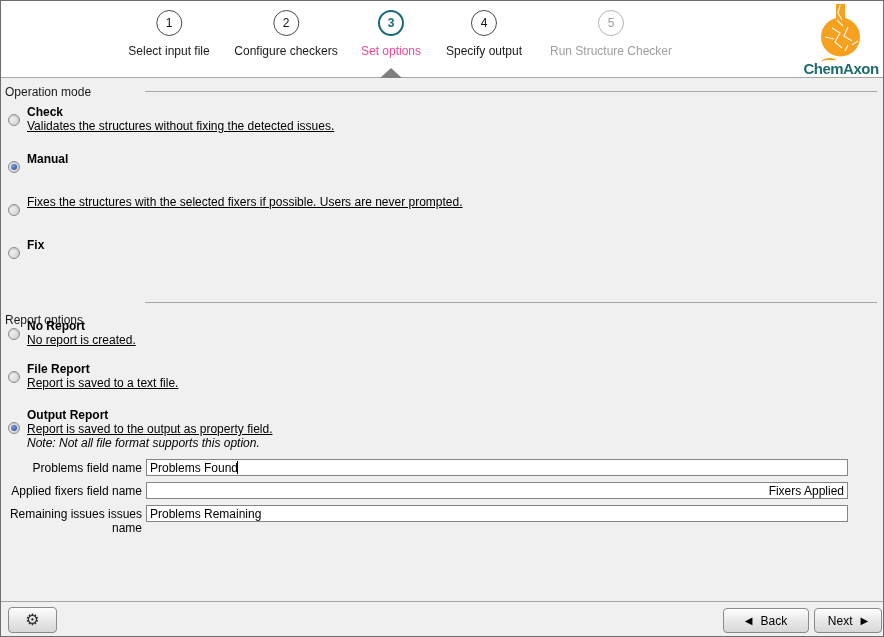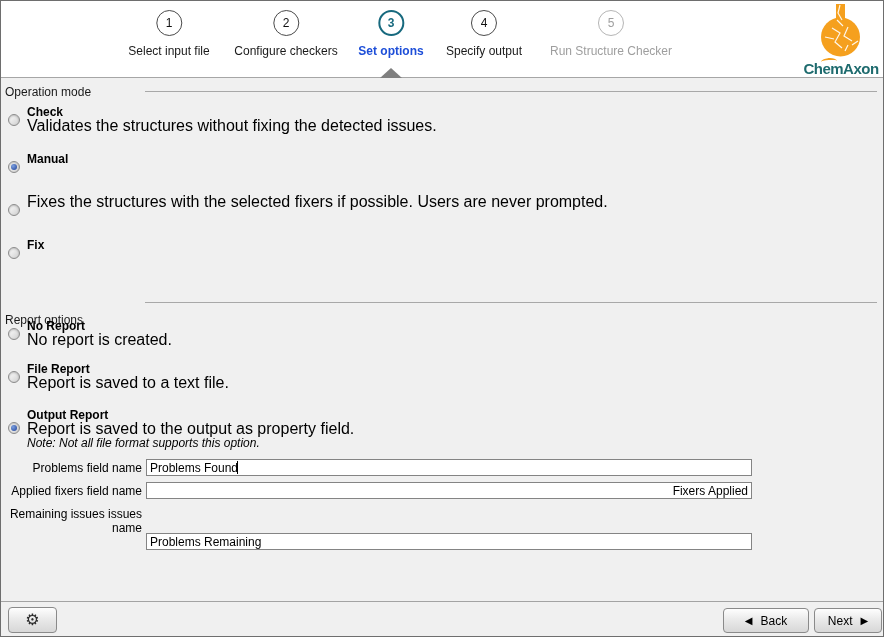--- a/index.html
+++ b/index.html
@@ -15,57 +15,57 @@
     background:#ffffff; border-bottom:1px solid #a6a6a6;
   }
   .step { position:absolute; top:9px; transform:translateX(-50%); text-align:center; cursor:default; }
   .step .circle {
     width:26px; height:26px; border-radius:50%; border:1px solid #4a4a4a;
     display:flex; align-items:center; justify-content:center;
     font-size:12px; color:#111; margin:0 auto; background:#fff;
   }
   .step .label { margin-top:8px; font-size:12px; color:#1a1a1a; white-space:nowrap; }
   .step.active .circle { border:2px solid #17697e; color:#17697e; font-weight:bold; }
-  .step.active .label  { color:#1d4ed8; font-weight:bold; }
+  .step.active .label  { color:#ec4899; font-weight:normal; }
   .step.disabled .circle { border-color:#b5b5b5; color:#9e9e9e; }
   .step.disabled .label  { color:#9e9e9e; }
   #step-pointer {
     position:absolute; left:379px; top:67px; width:0; height:0;
     border-left:11px solid transparent; border-right:11px solid transparent;
     border-bottom:10px solid #7f7f7f;
   }
   
   #logo { position:absolute; top:2px; right:4px; width:76px; text-align:center; }
   #logo .swoosh {
     position:absolute; left:18px; top:55px; width:16px; height:7px;
     border-top:2px solid #f5a01e; border-radius:50%; transform:rotate(-4deg);
   }
   #logo .logo-text { font-size:15px; font-weight:bold; color:#1e6b6e; letter-spacing:-0.5px; margin-top:-2px; }
   
   .group-label { position:absolute; left:4px; font-size:12px; color:#1a1a1a; }
   .group-line  { position:absolute; left:144px; right:6px; height:1px; background:#a8a8a8; }
   
   .option { position:absolute; left:26px; line-height:14px; }
   .opt-title { font-size:12px; font-weight:bold; color:#000; }
-  .opt-desc  { font-size:16px; color:#000; }
+  .opt-desc  { font-size:12px; color:#000;text-decoration:underline; }
   .opt-note  { font-size:12px; font-style:italic; color:#000; }
   .radio {
     position:absolute; width:12px; height:12px; border-radius:50%;
     background:linear-gradient(135deg,#fdfdfd,#cfcfcf);
     border:1px solid #8b8b8b; box-shadow:inset 0 1px 2px rgba(0,0,0,0.22);
     cursor:pointer;
   }
   .radio.selected::after {
     content:""; position:absolute; left:2px; top:2px; width:6px; height:6px;
     border-radius:50%; background:radial-gradient(circle at 35% 35%, #7ba0e0, #1f3f95);
   }
   
   .fld-label { position:absolute; left:0; width:141px; text-align:right; font-size:12px; color:#000; }
   .fld-input {
-    position:absolute; left:145px; width:606px; height:17px;
+    position:absolute; left:145px; width:702px; height:17px;
     border:1px solid #848484; background:#fff; color:#000;
     font-family:"Liberation Sans", sans-serif; font-size:12px; padding:0 3px;
   }
   .caret { position:absolute; width:1px; height:13px; background:#000; }
   
   #footer-line { position:absolute; left:0; right:0; top:600px; height:1px; background:#a3a3a3; }
   .btn {
     position:absolute; height:25px; border:1px solid #8a8a8a; border-radius:4px;
     background:linear-gradient(#fefefe,#eaeaea 45%,#d7d7d7);
     font-family:"Liberation Sans", sans-serif; font-size:12px; color:#000;
@@ -166,21 +166,21 @@
   </div>
 
   <div class="fld-label" style="top:460px">Problems field name</div>
   <input class="fld-input" style="top: 458px;" value="Problems Found">
   <span class="caret" style="left:236px; top:460px"></span>
 
   <div class="fld-label" style="top:483px">Applied fixers field name</div>
   <input class="fld-input" style="top: 481px; text-align: right;" value="Fixers Applied">
 
   <div class="fld-label" style="top:506px">Remaining issues issues name</div>
-  <input class="fld-input" style="top: 532px;" value="Problems Remaining">
+  <input class="fld-input" style="top: 504px;" value="Problems Remaining">
 
   <div id="footer-line"></div>
 
   <button class="btn" style="left:7px; top:606px; width:49px; height:26px">
     <span class="gear">⚙</span>
   </button>
 
   <button class="btn" style="left:722px; top:607px; width:86px">
     <span class="arrow">◀</span>
     <span>Back</span>

